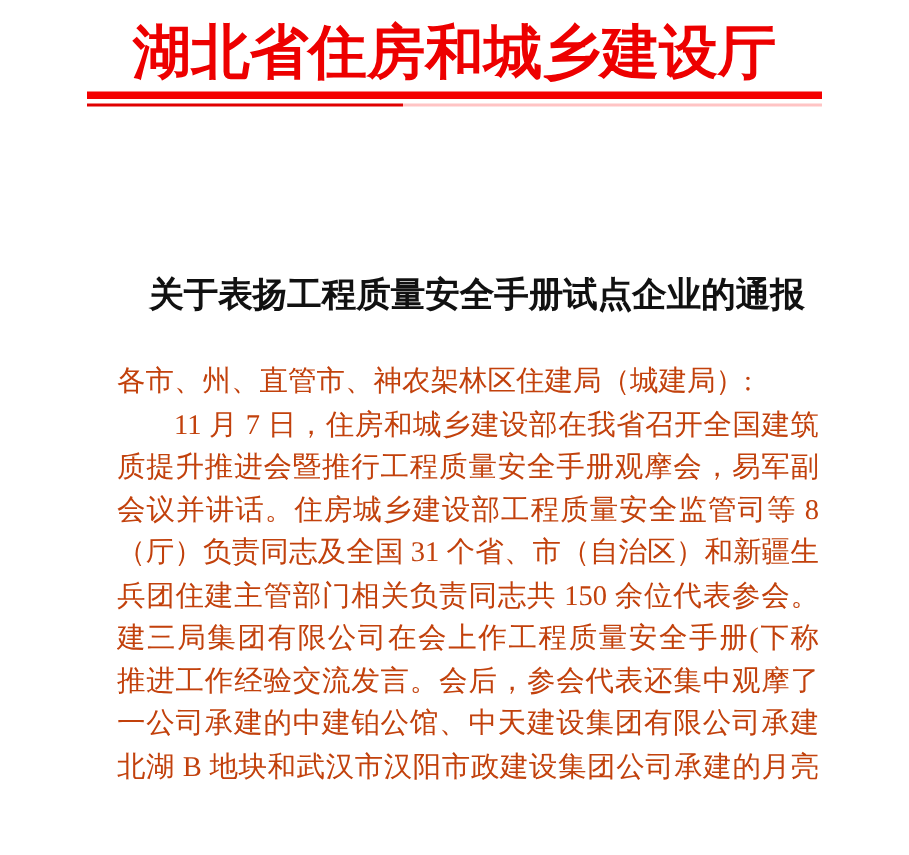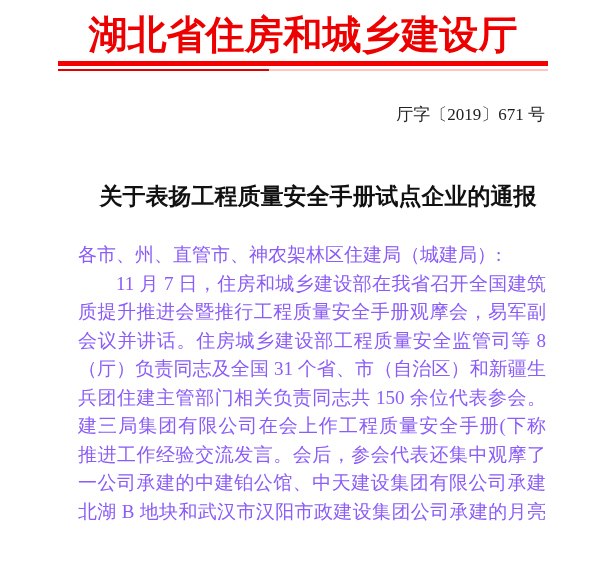--- a/index.html
+++ b/index.html
@@ -60,21 +60,21 @@
     color: #111111;
     white-space: nowrap;
   }
   .body-block {
     position: absolute;
     top: 241px;
     left: 78px;
     width: 468px;
     font-size: 19px;
     line-height: 28.5px;
-    color: #8b5cf6;
+    color: #c2410c;
   }
   .line { white-space: nowrap; }
   .jl {
     white-space: normal;
     text-align: justify;
     text-align-last: justify;
     text-justify: inter-character;
     overflow: hidden;
     height: 28.5px;
   }
@@ -82,21 +82,20 @@
 </style>
 </head>
 <body>
 
 <div class="page">
   <div class="agency">湖北省住房和城乡建设厅</div>
 
   <div class="rule-thick"></div>
   <div class="rule-thin"></div>
 
-  <div class="doc-number">厅字〔2019〕671 号</div>
 
   <h1 class="doc-title">关于表扬工程质量安全手册试点企业的通报</h1>
 
   <div class="body-block">
     <div class="line">各市、州、直管市、神农架林区住建局（城建局）:</div>
     <div class="line jl indent">11 月 7 日，住房和城乡建设部在我省召开全国建筑工程品</div>
     <div class="line jl">质提升推进会暨推行工程质量安全手册观摩会，易军副部长出席</div>
     <div class="line jl">会议并讲话。住房城乡建设部工程质量安全监管司等 8 个相关司</div>
     <div class="line jl">（厅）负责同志及全国 31 个省、市（自治区）和新疆生产建设</div>
     <div class="line jl">兵团住建主管部门相关负责同志共 150 余位代表参会。我厅和中</div>

